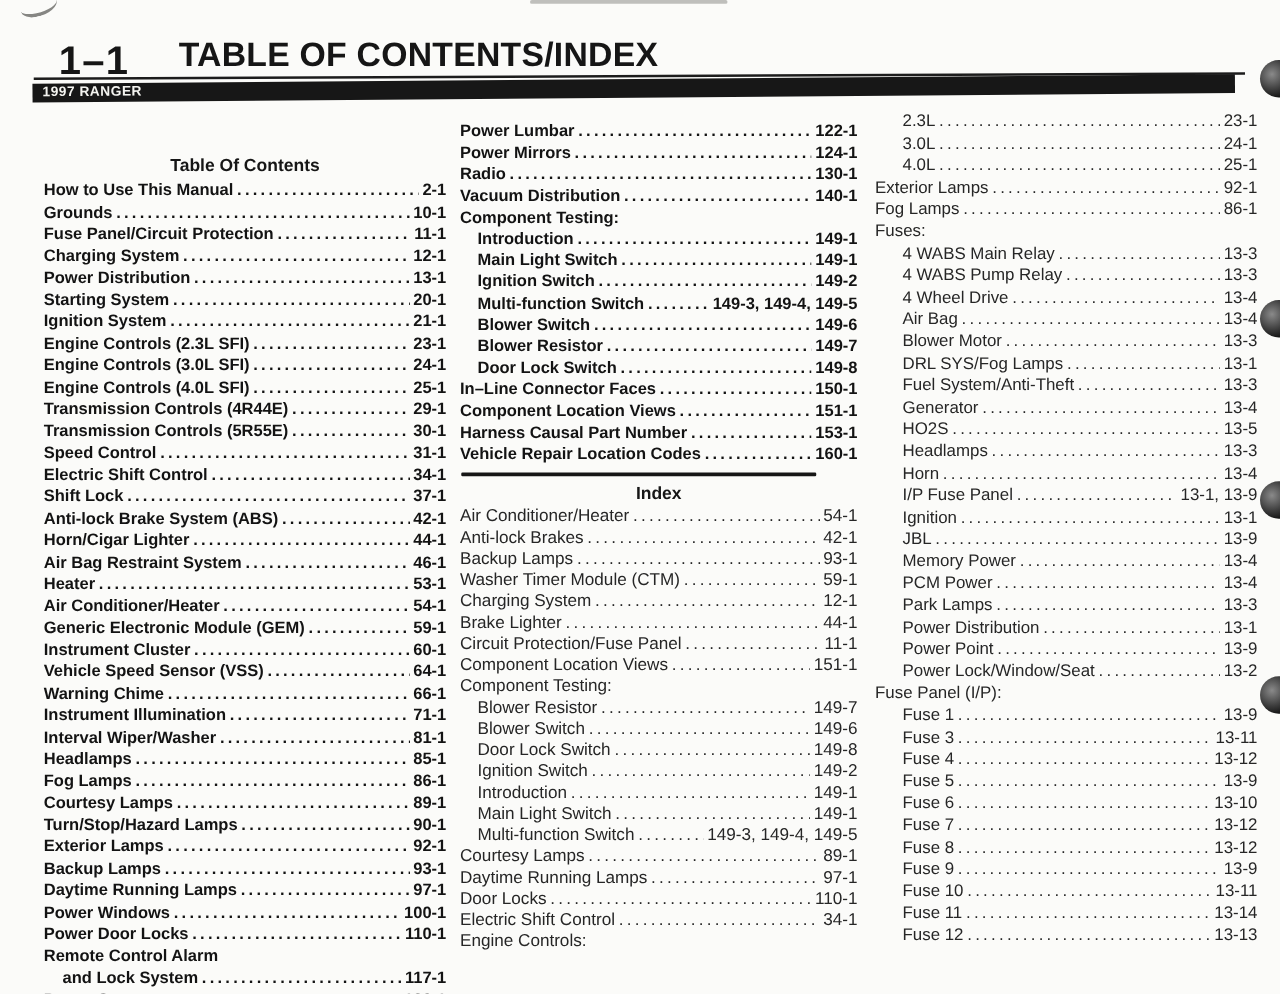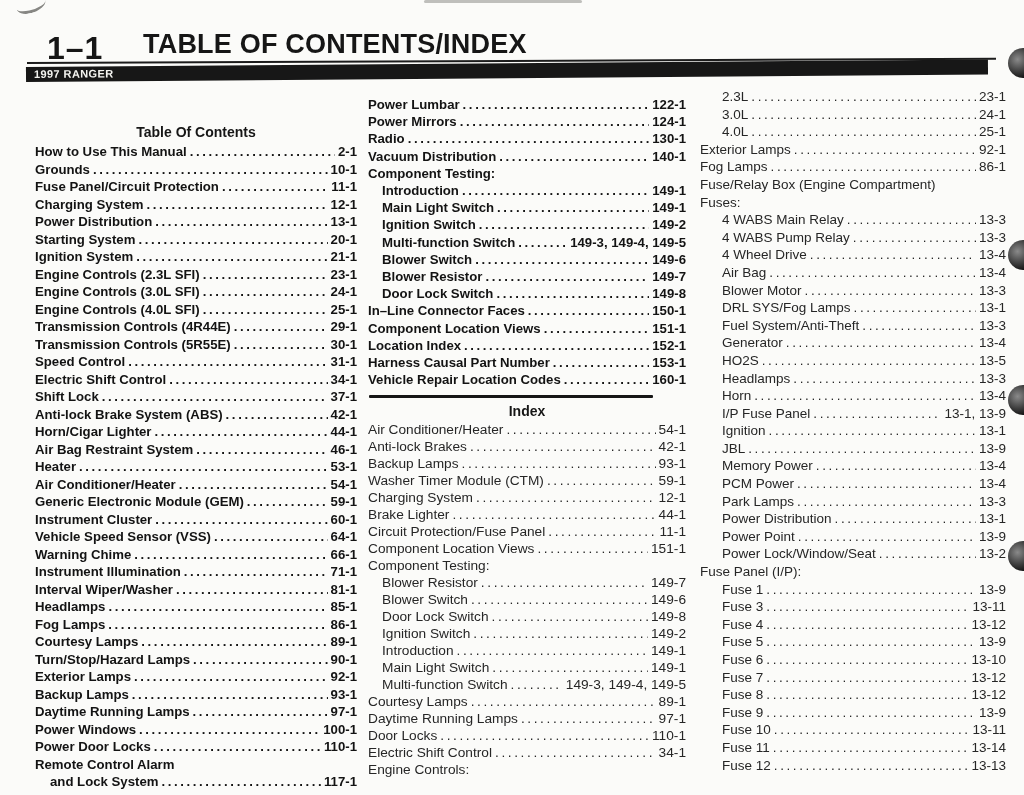--- a/index.html
+++ b/index.html
@@ -361,25 +361,20 @@
         <span class="label">In–Line Connector Faces</span>
         <span class="leader"></span>
         <span class="page">150-1</span>
       </div>
       <div class="row">
         <span class="label">Component Location Views</span>
         <span class="leader"></span>
         <span class="page">151-1</span>
       </div>
       <div class="row">
-        <span class="label">Location Index</span>
-        <span class="leader"></span>
-        <span class="page">152-1</span>
-      </div>
-      <div class="row">
         <span class="label">Harness Causal Part Number</span>
         <span class="leader"></span>
         <span class="page">153-1</span>
       </div>
       <div class="row">
         <span class="label">Vehicle Repair Location Codes</span>
         <span class="leader"></span>
         <span class="page">160-1</span>
       </div>
     </div>
@@ -515,24 +510,20 @@
         <span class="label">Exterior Lamps</span>
         <span class="leader"></span>
         <span class="page">92-1</span>
       </div>
       <div class="row">
         <span class="label">Fog Lamps</span>
         <span class="leader"></span>
         <span class="page">86-1</span>
       </div>
       <div class="row nopage">
-        <span class="label">Fuse/Relay Box (Engine Compartment)</span>
-
-      </div>
-      <div class="row nopage">
         <span class="label">Fuses:</span>
 
       </div>
       <div class="row ind1">
         <span class="label">4 WABS Main Relay</span>
         <span class="leader"></span>
         <span class="page">13-3</span>
       </div>
       <div class="row ind1">
         <span class="label">4 WABS Pump Relay</span>

